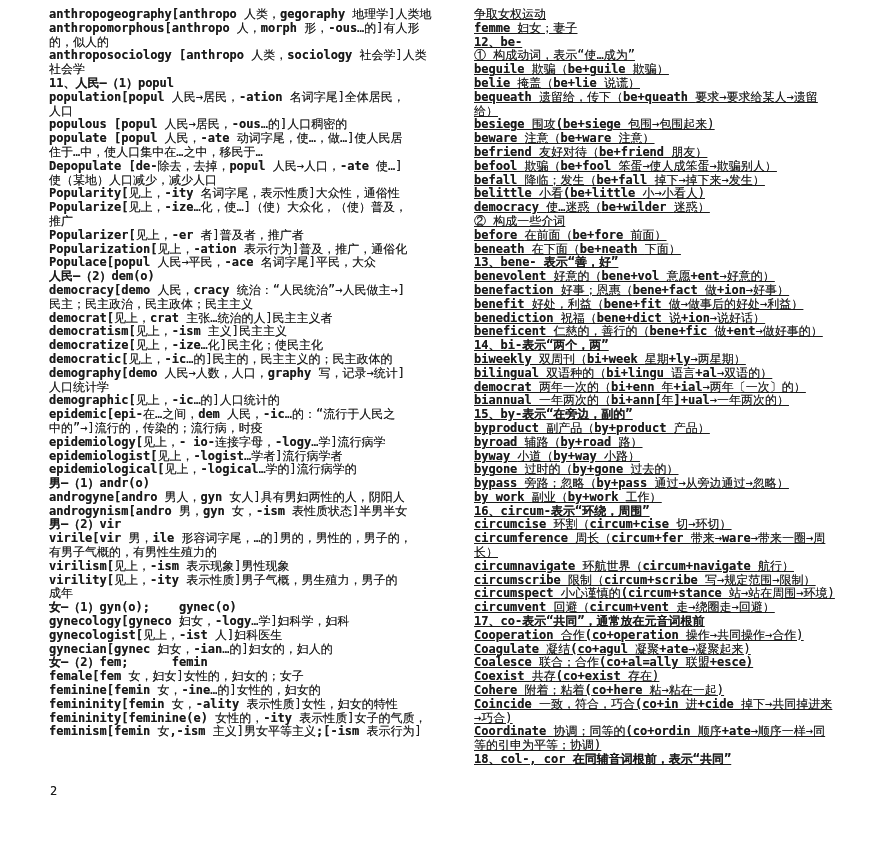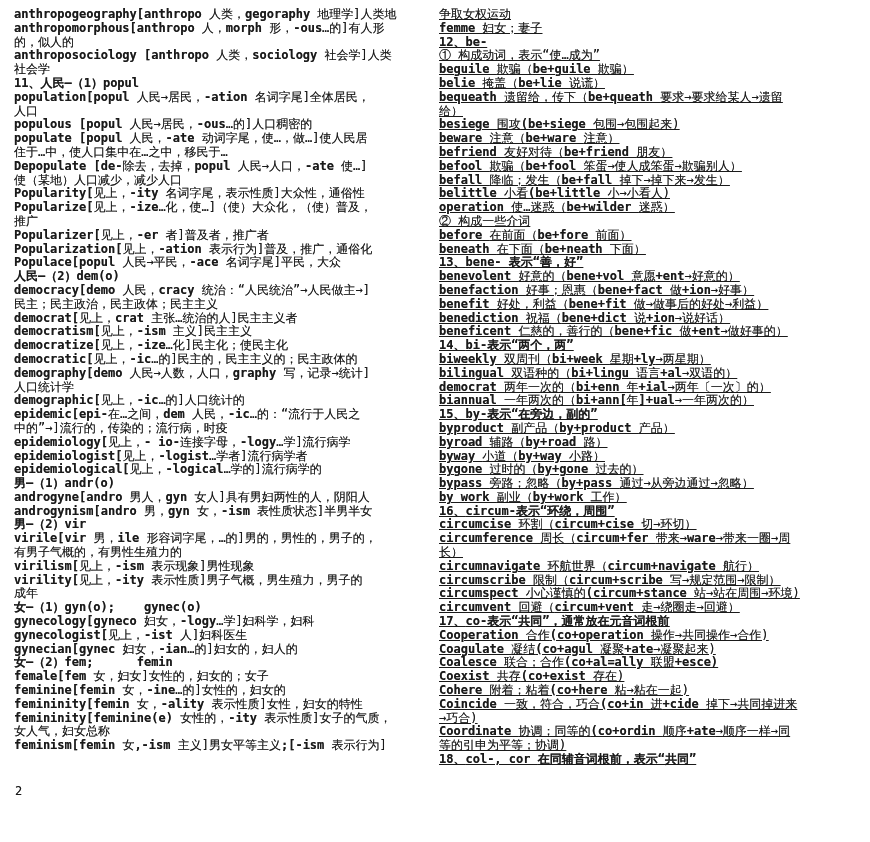--- a/index.html
+++ b/index.html
@@ -4,21 +4,21 @@
 <style>
   html,body{margin:0;padding:0}
   body{
     width:870px;height:842px;
     background:#ffffff;
     position:relative;
     font-family:"DejaVu Sans Mono","Liberation Mono",monospace;
     color:#1a1a1a;
     -webkit-font-smoothing:antialiased;
   }
-  .page{position:absolute;inset:0;background:#fff;}
+  .page{position:absolute;inset:0;background:#fff;margin-left:35px;}
   .col{position:absolute;top:8px;overflow:hidden;}
   .col-left{left:14px;width:424px;}
   .col-right{left:439px;width:428px;text-decoration:underline;}
   .line{
     font-size:12px;
     line-height:13.8px;
     height:13.8px;
     white-space:pre;
     text-shadow:0 0 0.4px rgba(0,0,0,0.55);
   }
@@ -80,39 +80,38 @@
       <div class="line">成年</div>
       <div class="line hdr">女—（1）<b>gyn(o);    gynec(o)</b></div>
       <div class="line"><b>gynecology[gyneco </b>妇女，<b>-logy</b>…学]妇科学，妇科</div>
       <div class="line"><b>gynecologist[</b>见上，<b>-ist </b>人]妇科医生</div>
       <div class="line"><b>gynecian[gynec </b>妇女，<b>-ian</b>…的]妇女的，妇人的</div>
       <div class="line hdr">女—（2）<b>fem;      femin</b></div>
       <div class="line"><b>female[fem </b>女，妇女]女性的，妇女的；女子</div>
       <div class="line"><b>feminine[femin </b>女，<b>-ine</b>…的]女性的，妇女的</div>
       <div class="line"><b>femininity[femin </b>女，<b>-ality </b>表示性质]女性，妇女的特性</div>
       <div class="line"><b>femininity[feminine(e) </b>女性的，<b>-ity </b>表示性质]女子的气质，</div>
-      <div class="line">女人气，妇女总称</div>
       <div class="line"><b>feminism[femin </b>女<b>,-ism </b>主义]男女平等主义<b>;[-ism </b>表示行为]</div>
     </div>
   <div class="col col-right" id="col-right">
       <div class="line">争取女权运动</div>
       <div class="line"><b>femme </b>妇女；妻子</div>
       <div class="line hdr">12、<b>be-</b></div>
       <div class="line">① 构成动词，表示“使…成为”</div>
       <div class="line"><b>beguile </b>欺骗（<b>be+guile </b>欺骗）</div>
       <div class="line"><b>belie </b>掩盖（<b>be+lie </b>说谎）</div>
       <div class="line"><b>bequeath </b>遗留给，传下（<b>be+queath </b>要求→要求给某人→遗留</div>
       <div class="line">给）</div>
       <div class="line"><b>besiege </b>围攻<b>(be+siege </b>包围→包围起来)</div>
       <div class="line"><b>beware </b>注意（<b>be+ware </b>注意）</div>
       <div class="line"><b>befriend </b>友好对待（<b>be+friend </b>朋友）</div>
       <div class="line"><b>befool </b>欺骗（<b>be+fool </b>笨蛋→使人成笨蛋→欺骗别人）</div>
       <div class="line"><b>befall </b>降临；发生（<b>be+fall </b>掉下→掉下来→发生）</div>
       <div class="line"><b>belittle </b>小看<b>(be+little </b>小→小看人)</div>
-      <div class="line"><b>operation </b>使…迷惑（<b>be+wilder </b>迷惑）</div>
+      <div class="line"><b>democracy </b>使…迷惑（<b>be+wilder </b>迷惑）</div>
       <div class="line">② 构成一些介词</div>
       <div class="line"><b>before </b>在前面（<b>be+fore </b>前面）</div>
       <div class="line"><b>beneath </b>在下面（<b>be+neath </b>下面）</div>
       <div class="line hdr">13、<b>bene- </b>表示“善，好”</div>
       <div class="line"><b>benevolent </b>好意的（<b>bene+vol </b>意愿<b>+ent</b>→好意的）</div>
       <div class="line"><b>benefaction </b>好事；恩惠（<b>bene+fact </b>做<b>+ion</b>→好事）</div>
       <div class="line"><b>benefit </b>好处，利益（<b>bene+fit </b>做→做事后的好处→利益）</div>
       <div class="line"><b>benediction </b>祝福（<b>bene+dict </b>说<b>+ion</b>→说好话）</div>
       <div class="line"><b>beneficent </b>仁慈的，善行的（<b>bene+fic </b>做<b>+ent</b>→做好事的）</div>
       <div class="line hdr">14、<b>bi-</b>表示“两个，两”</div>

